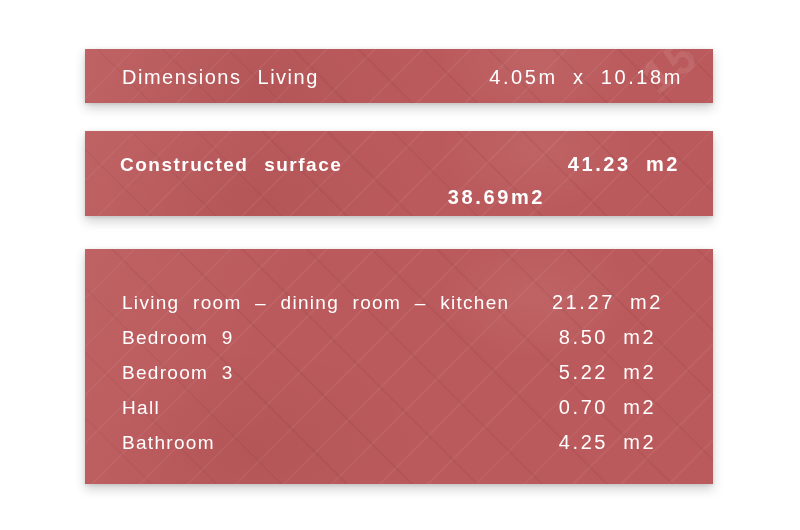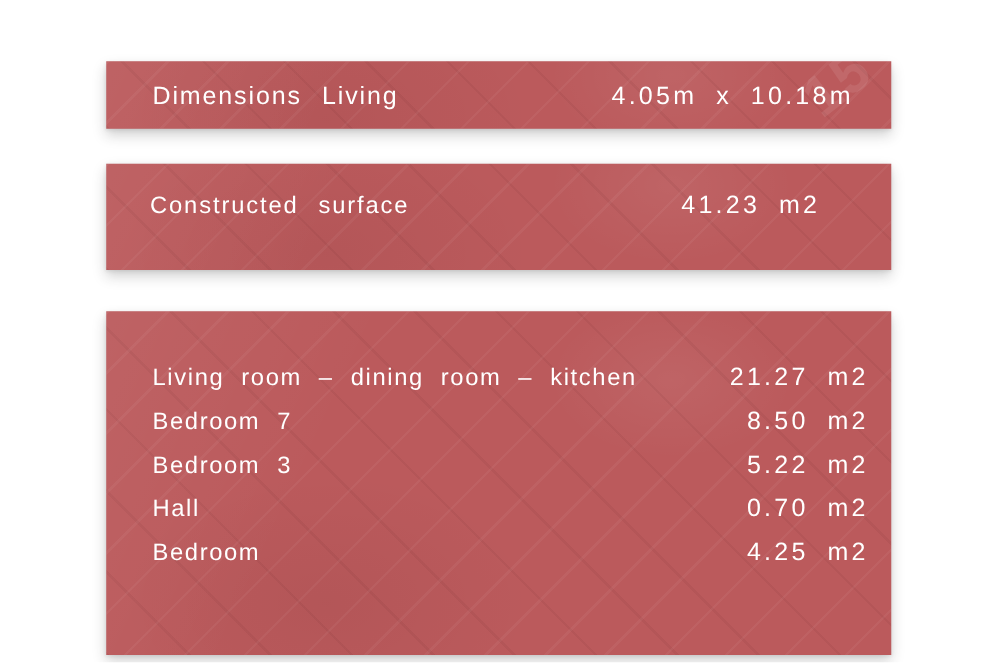--- a/index.html
+++ b/index.html
@@ -50,53 +50,54 @@
     font-size: 20px;
   }
   .panel-surfaces {
     top: 131px;
     height: 85px;
     padding: 17px 33px 0 35px;
     font-size: 19px;
   }
   .panel-rooms {
     top: 249px;
-    height: 275px;
-    padding: 36px 18px 0 37px;
+    height: 235px;
+    padding: 36px 33px 0 37px;
     font-size: 19px;
   }
   .row {
     display: grid;
     align-items: baseline;
   }
   .panel-surfaces .row {
     grid-template-columns: 1fr 135px;
     line-height: 33px;
+    font-weight: bold;
   }
   .panel-rooms .row {
     grid-template-columns: 1fr 145px;
     line-height: 35px;
   }
   .label {
     letter-spacing: 1.5px;
     word-spacing: 9px;
     white-space: nowrap;
   }
   .panel-rooms .label {
     letter-spacing: 1.3px;
     word-spacing: 7px;
   }
   .value {
     letter-spacing: 2.6px;
     word-spacing: 7px;
     white-space: nowrap;
     font-size: 20px;
   }
-  .value-left  { text-align: left; }
-  .value-right { text-align: right; }
+  .value-left  { text-align: right; }
+  .value-right { text-align: center; }
   .watermark {
     position: absolute;
     top: -10px;
     right: 16px;
     z-index: 0;
     font-size: 46px;
     font-weight: bold;
     color: rgba(255,255,255,0.09);
     transform: rotate(-38deg);
     letter-spacing: 2px;
@@ -113,39 +114,40 @@
     <span class="label">Dimensions Living</span>
     <span class="value">4.05m x 10.18m</span>
   </section>
 
   <section class="panel panel-surfaces">
     <div class="row">
       <span class="label">Constructed surface</span>
       <span class="value value-left">41.23 m2</span>
     </div>
     <div class="row">
+      <span class="value value-left">38.69m2</span>
     </div>
   </section>
 
   <section class="panel panel-rooms">
     <div class="row">
       <span class="label">Living room – dining room – kitchen</span>
       <span class="value value-right">21.27 m2</span>
     </div>
     <div class="row">
-      <span class="label">Bedroom 7</span>
+      <span class="label">Bedroom 9</span>
       <span class="value value-right">8.50 m2</span>
     </div>
     <div class="row">
       <span class="label">Bedroom 3</span>
       <span class="value value-right">5.22 m2</span>
     </div>
     <div class="row">
       <span class="label">Hall</span>
       <span class="value value-right">0.70 m2</span>
     </div>
     <div class="row">
-      <span class="label">Bedroom</span>
+      <span class="label">Bathroom</span>
       <span class="value value-right">4.25 m2</span>
     </div>
   </section>
 
 </div>
 
 </body></html>

